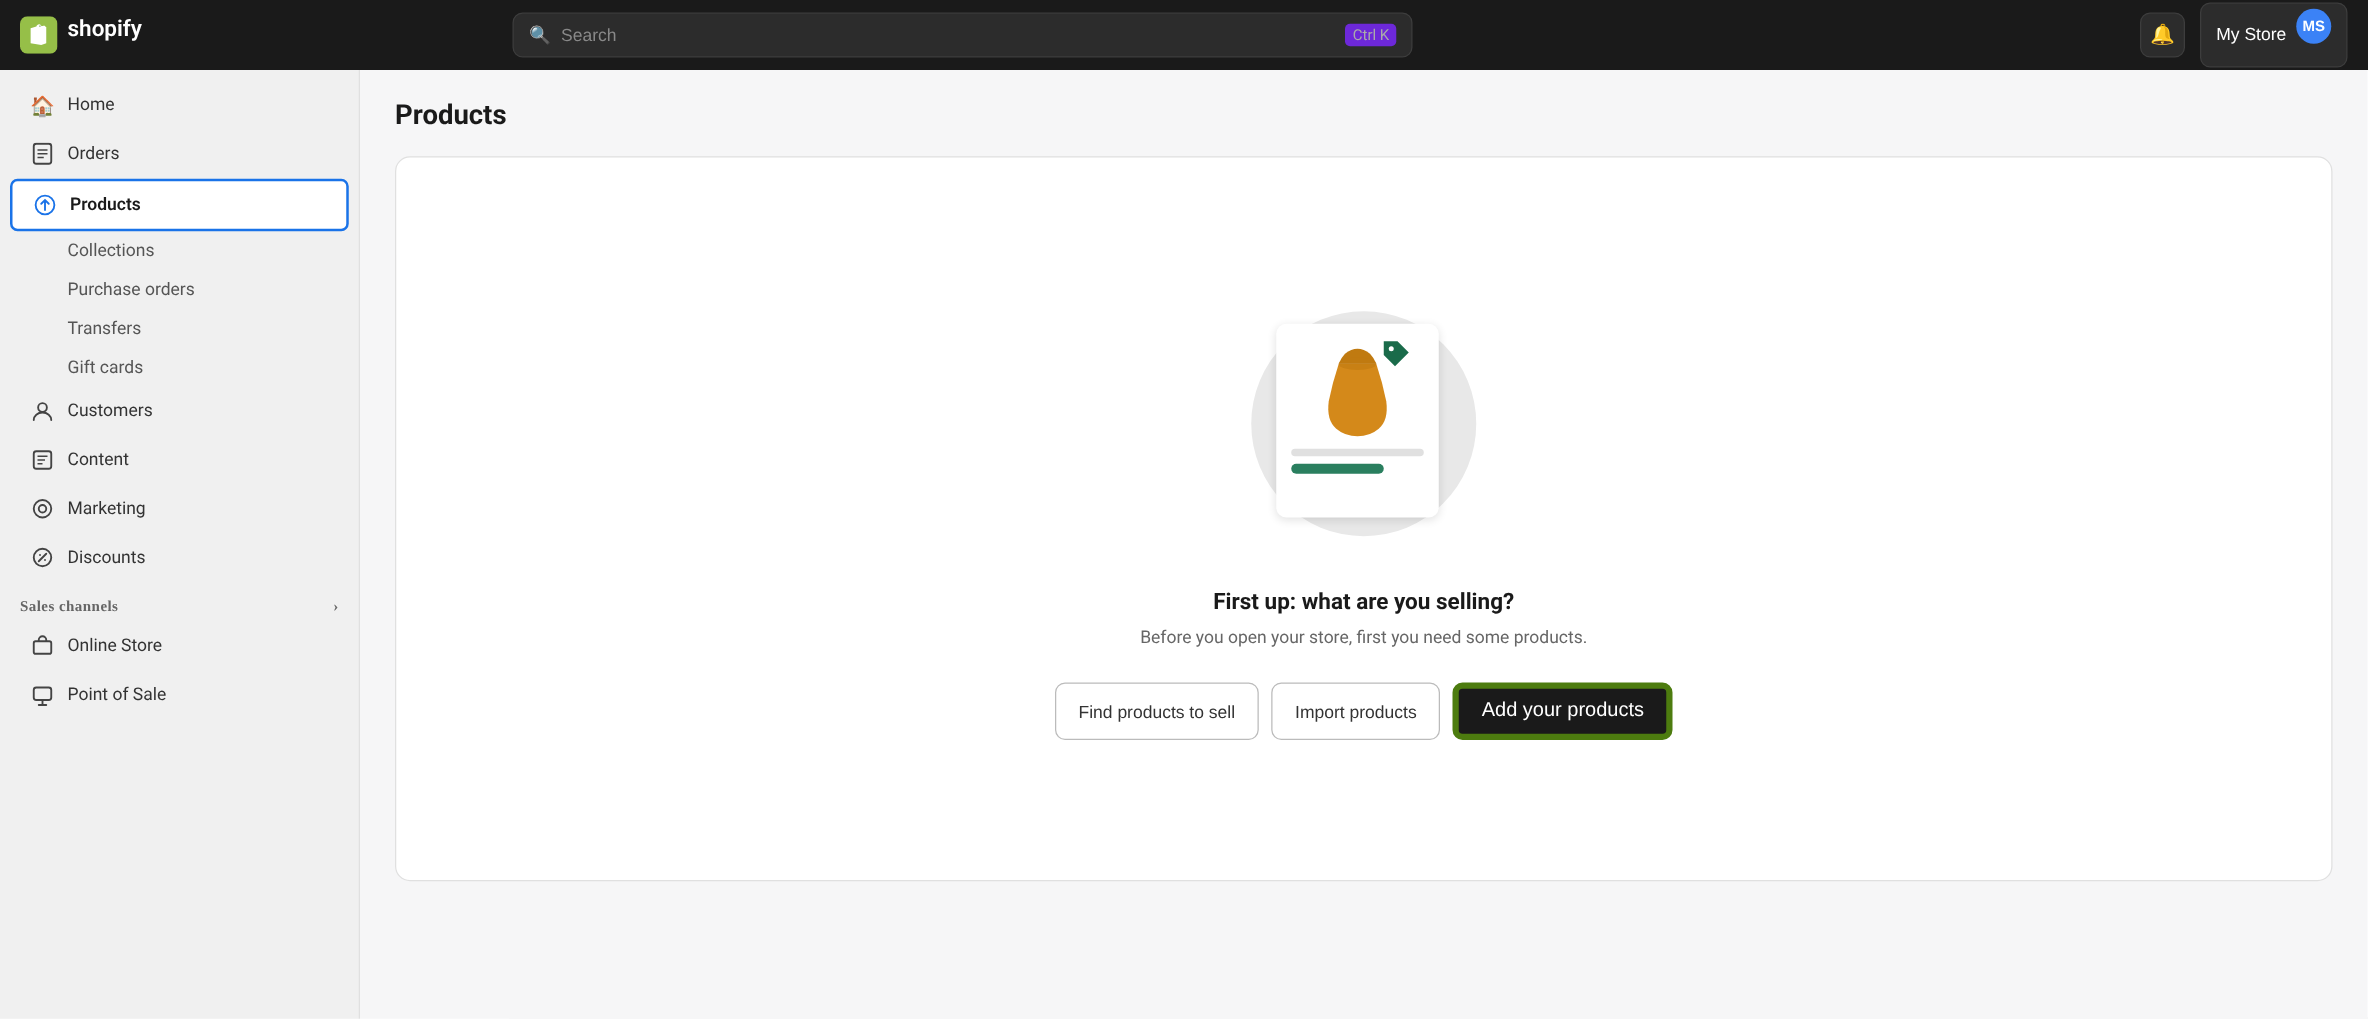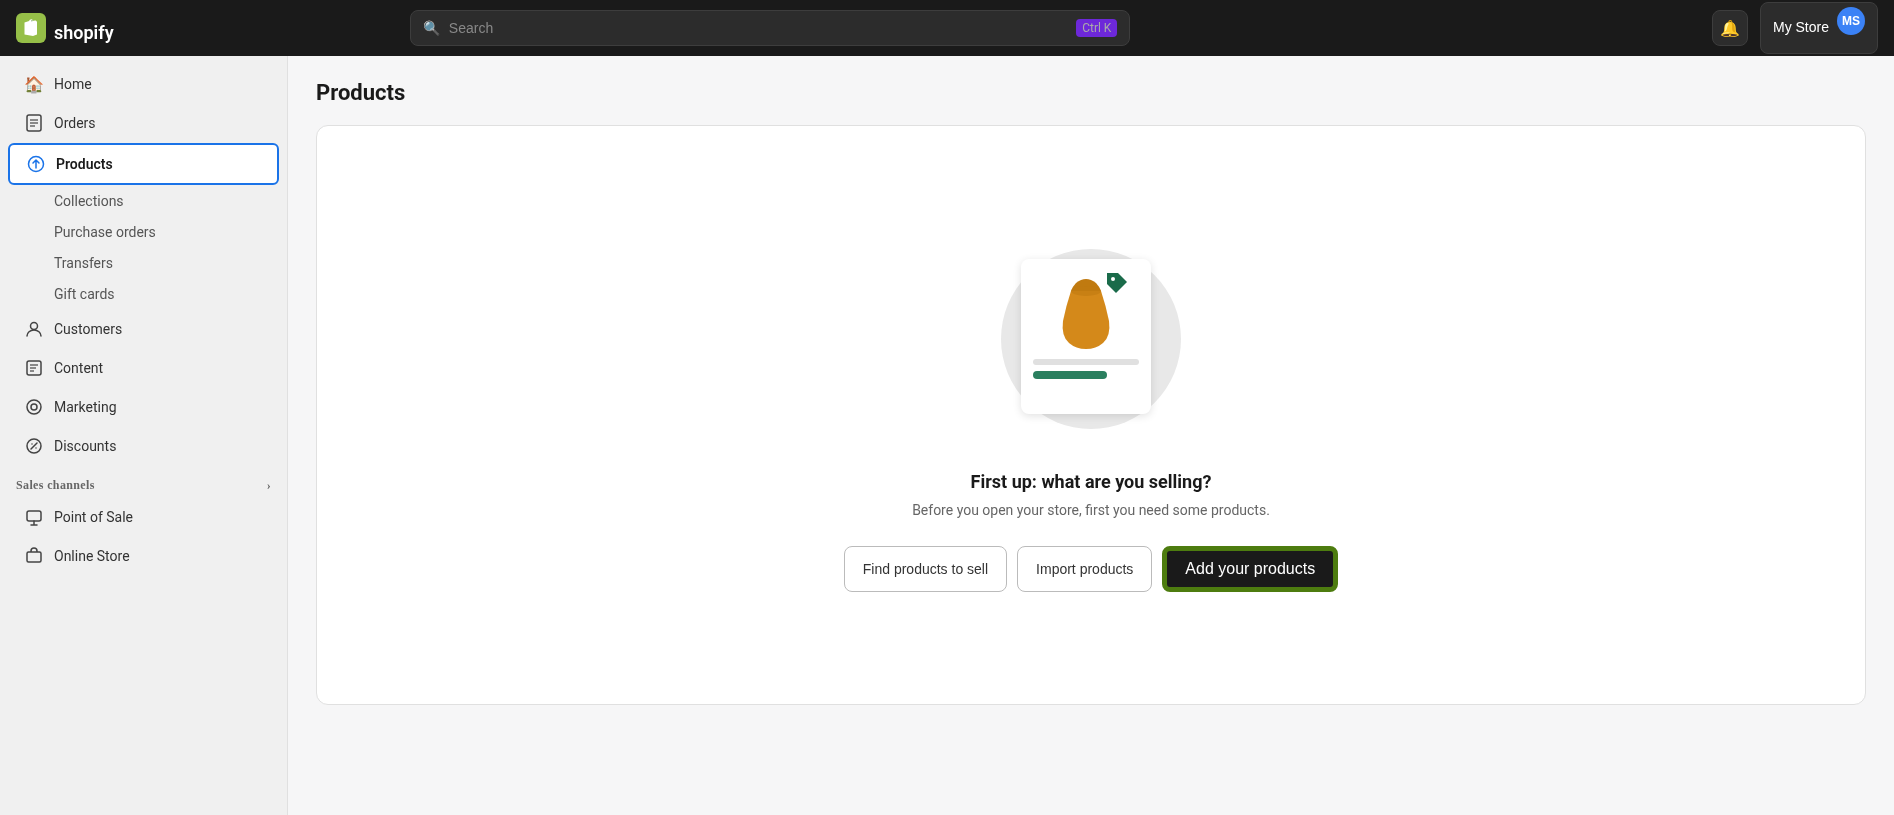--- a/index.html
+++ b/index.html
@@ -12,21 +12,21 @@
       display: flex;
       align-items: center;
       padding: 0 16px;
       gap: 12px;
       position: fixed;
       top: 0; left: 0; right: 0;
       z-index: 100;
     }
     .topnav-logo {
       display: flex;
-      align-items: flex-end;
+      align-items: flex-start;
       gap: 8px;
       color: white;
       font-size: 18px;
       font-weight: 600;
     }
     .topnav-logo svg { width: 30px; height: 30px; }
     .search-bar {
       flex: 1;
       max-width: 720px;
       margin: 0 auto;
@@ -395,34 +395,34 @@
       <span>Discounts</span>
     </div>
 
     <div class="section-header">
       <span>Sales channels</span>
       <span style="font-size:12px;">›</span>
     </div>
     <div class="nav-item">
       <span class="icon">
         <svg width="18" height="18" viewBox="0 0 18 18" fill="none">
+          <rect x="2" y="5" width="14" height="10" rx="1.5" stroke="#444" stroke-width="1.5"></rect>
+          <path d="M6 5V4a3 3 0 016 0v1" stroke="#444" stroke-width="1.5"></path>
+        </svg>
+      </span>
+      <span>Online Store</span>
+    </div>
+    <div class="nav-item">
+      <span class="icon">
+        <svg width="18" height="18" viewBox="0 0 18 18" fill="none">
           <rect x="2" y="3" width="14" height="10" rx="2" stroke="#444" stroke-width="1.5"></rect>
           <path d="M6 17h6M9 13v4" stroke="#444" stroke-width="1.5" stroke-linecap="round"></path>
         </svg>
       </span>
       <span>Point of Sale</span>
-    </div>
-    <div class="nav-item">
-      <span class="icon">
-        <svg width="18" height="18" viewBox="0 0 18 18" fill="none">
-          <rect x="2" y="5" width="14" height="10" rx="1.5" stroke="#444" stroke-width="1.5"></rect>
-          <path d="M6 5V4a3 3 0 016 0v1" stroke="#444" stroke-width="1.5"></path>
-        </svg>
-      </span>
-      <span>Online Store</span>
     </div>
   </aside>
 
   <main class="main">
     <h1 class="page-title">Products</h1>
 
     <div class="empty-card">
 
       <div class="product-illustration">
         <div class="illus-circle"></div>

